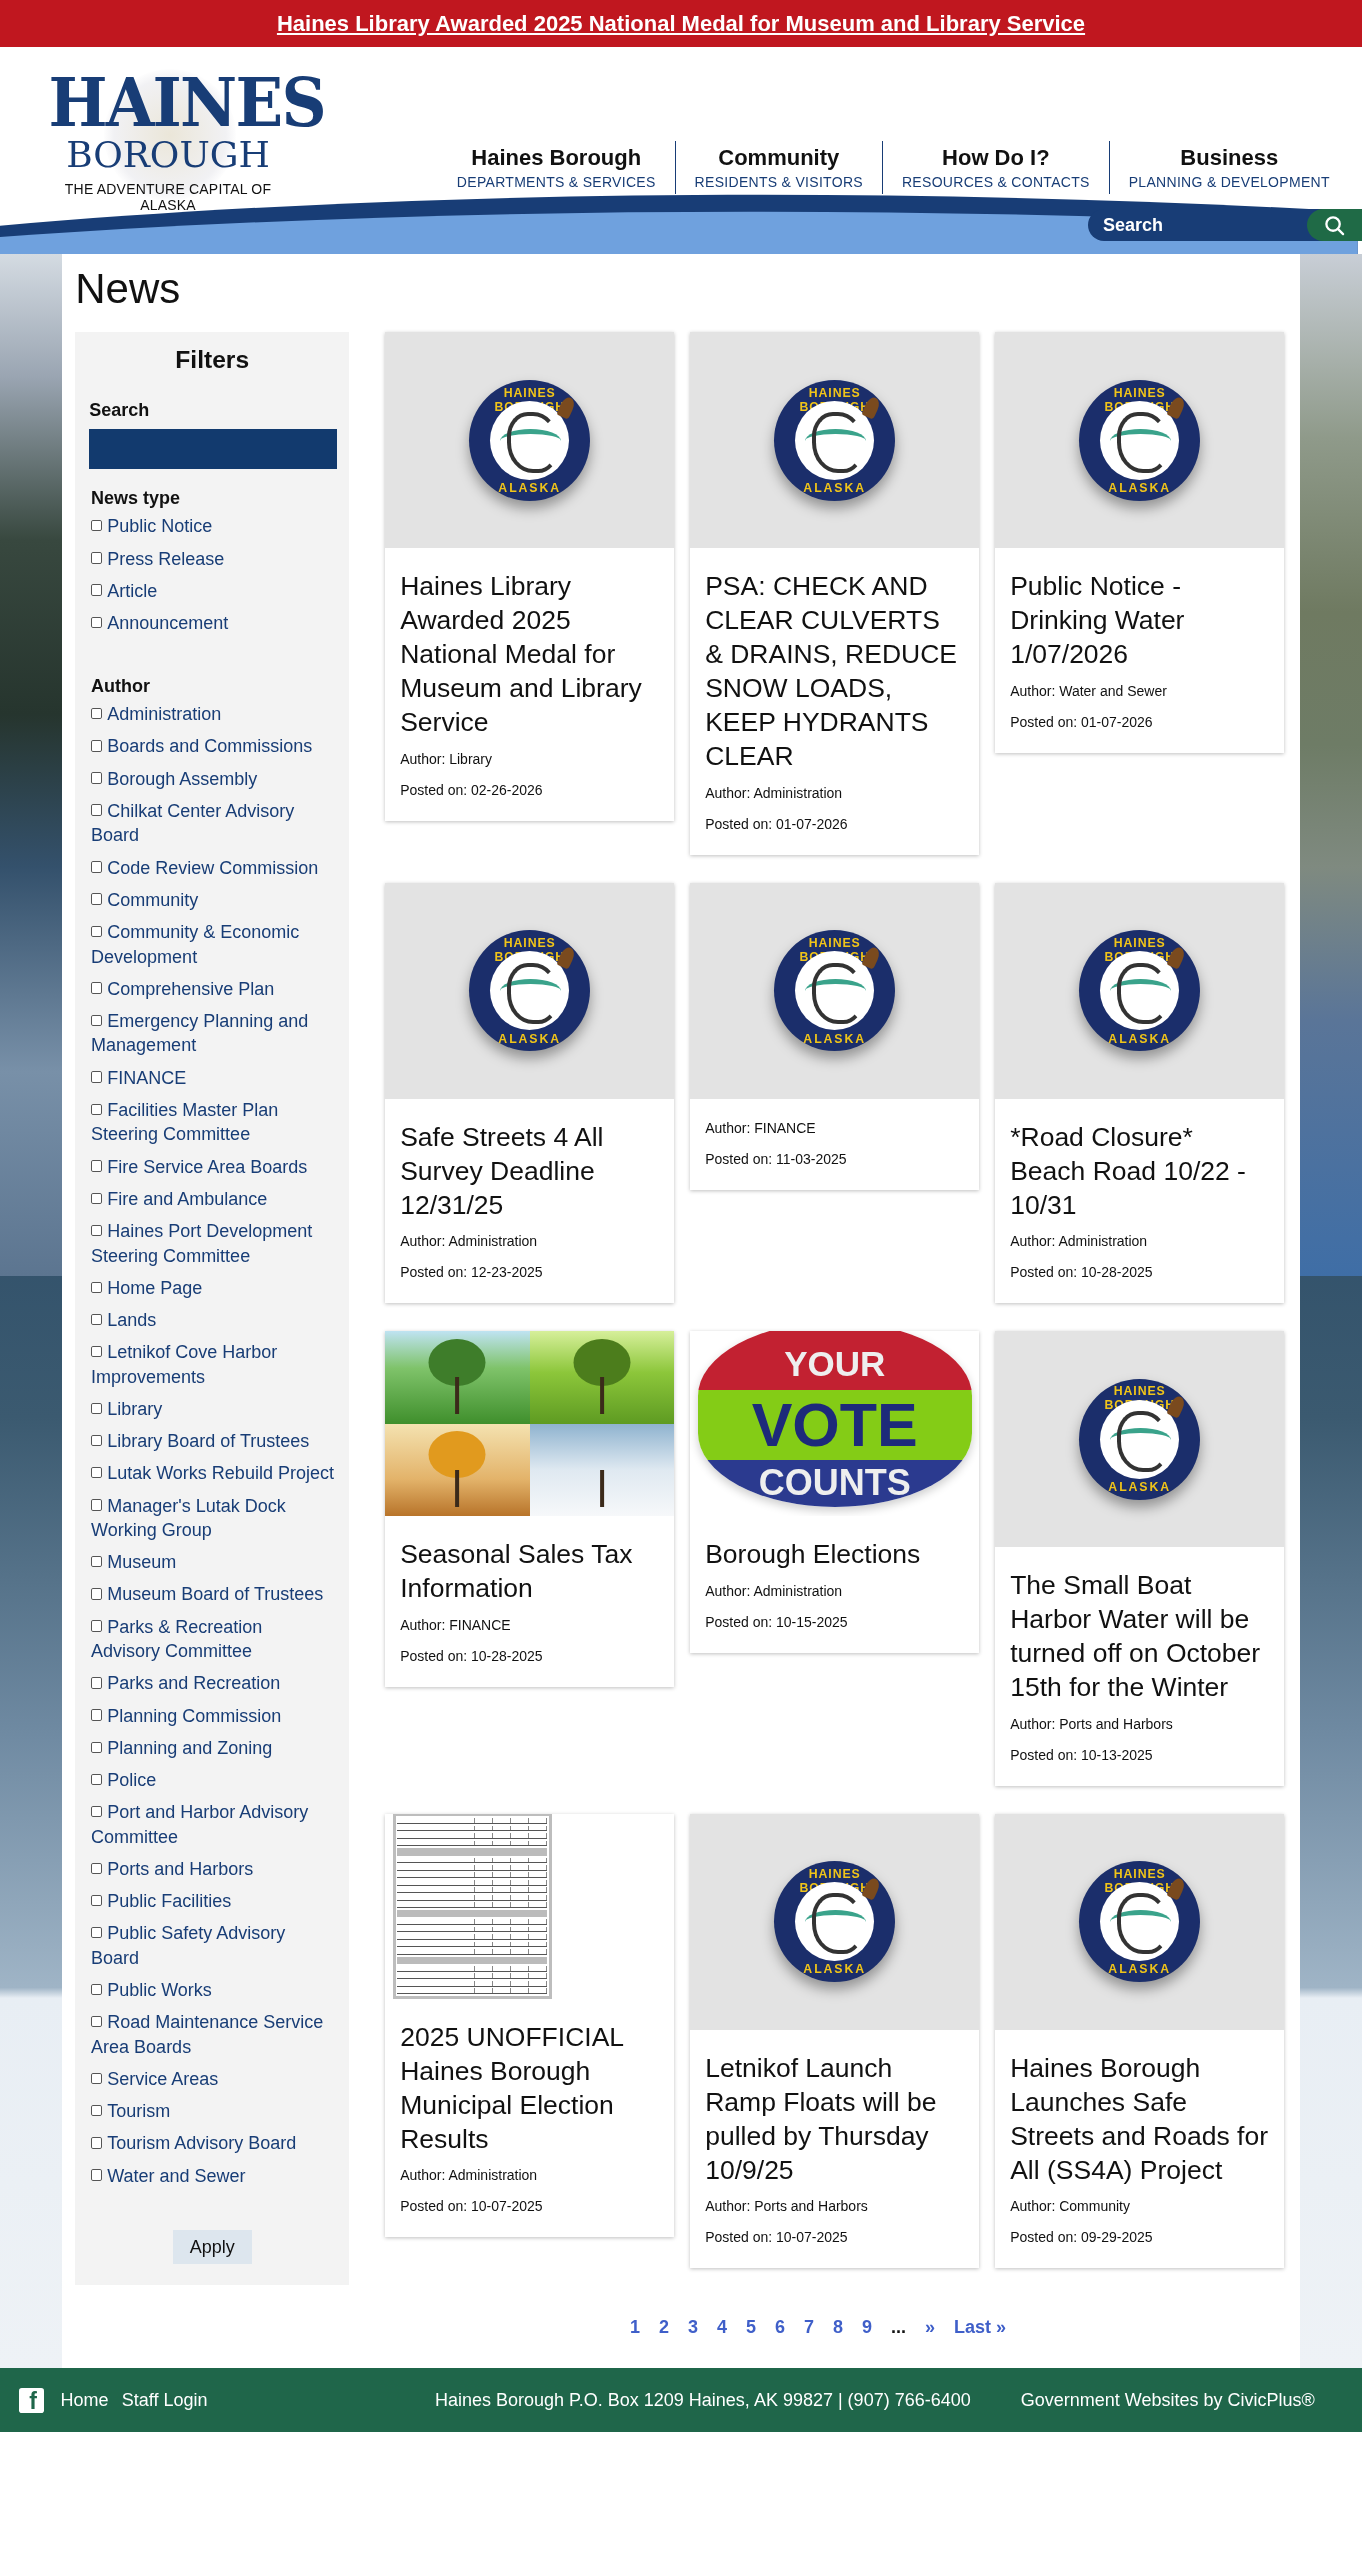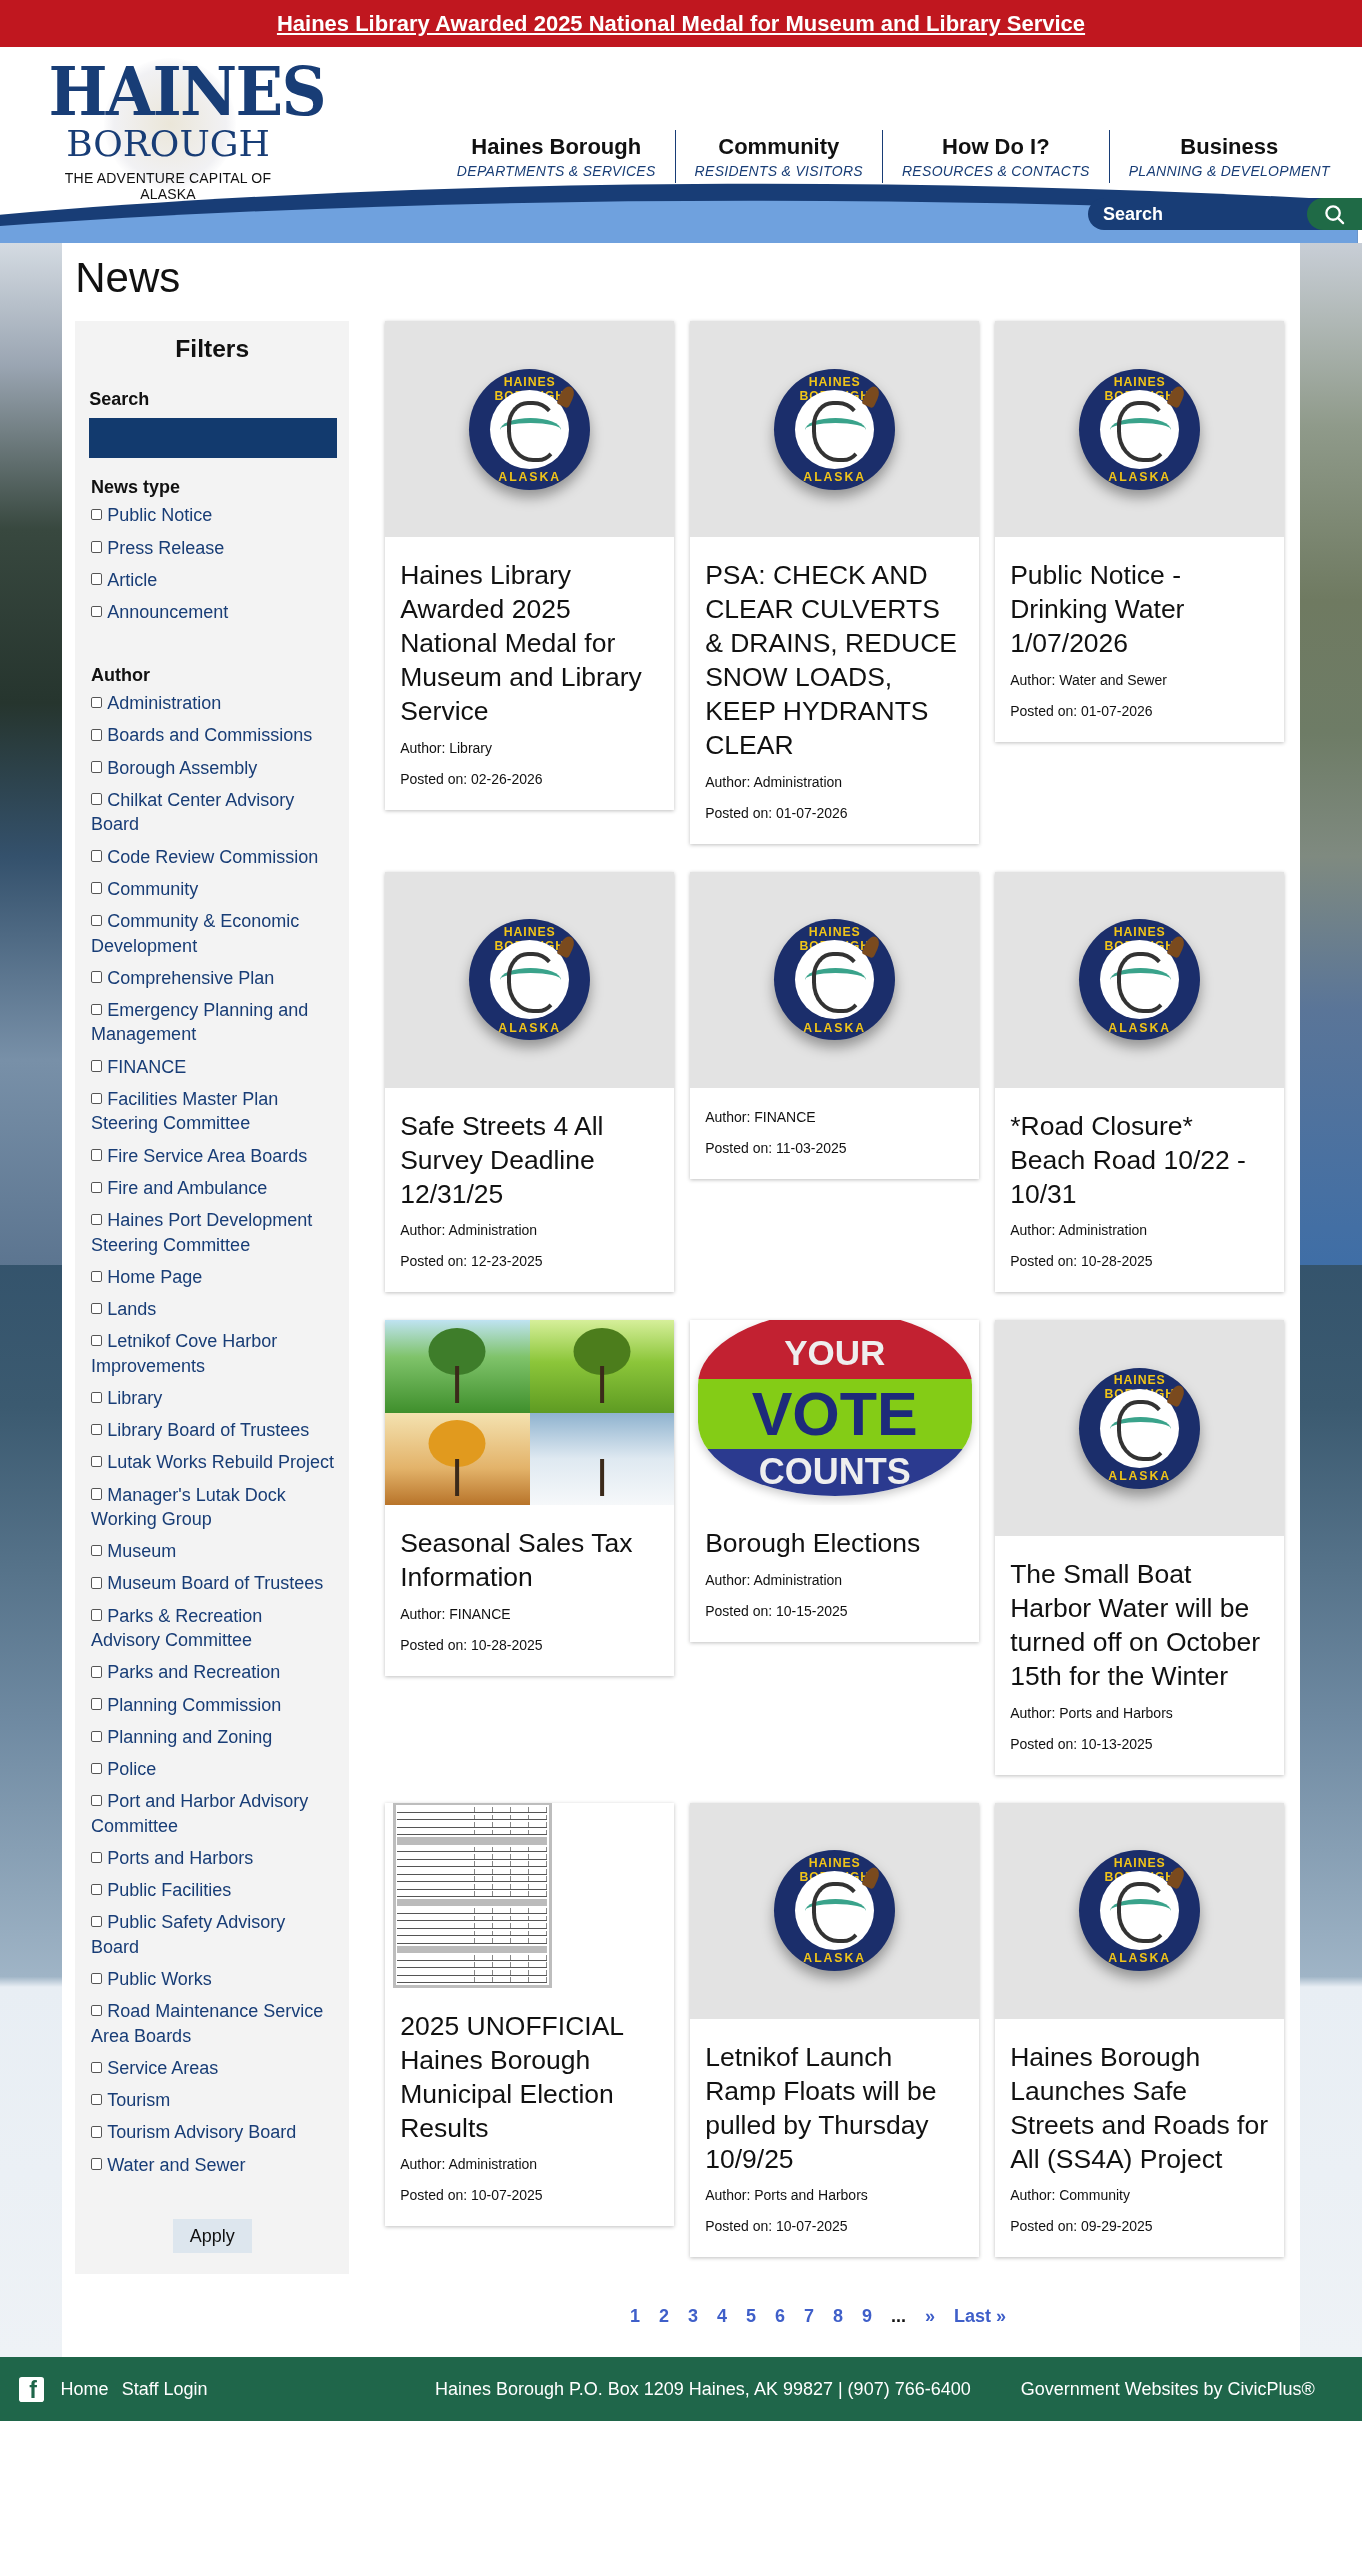--- a/index.html
+++ b/index.html
@@ -3,32 +3,32 @@
 <meta charset="utf-8">
 <style>
   * { box-sizing: border-box; margin: 0; padding: 0; }
   body { width: 1362px; font-family: "DejaVu Sans", sans-serif; background: #fff; color: #111; }
 
   
   .alert-bar { height: 47px; background: #c0171f; display: flex; align-items: center; justify-content: center; }
   .alert-bar a { color: #fff; font-weight: bold; font-size: 22px; text-decoration: underline; font-family: "Liberation Sans", sans-serif; }
 
   
-  .header { position: relative; height: 196px; background: #fff; overflow: hidden; }
+  .header { position: relative; height: 196px; background: #fff; overflow: hidden; margin-top: 11px; }
   .logo { position: absolute; left: 38px; top: 11.4px; width: 260px; text-align: center; }
   .logo-seal { position: absolute; left: 66px; top: 0; width: 132px; height: 132px; border-radius: 50%; background: radial-gradient(circle, rgba(210,200,170,0.45) 0%, rgba(200,200,210,0.25) 60%, rgba(255,255,255,0) 72%); }
   .logo-haines { position: relative; font-family: "DejaVu Serif", serif; font-size: 68px; line-height: 66px; color: #183d76; font-weight: bold; letter-spacing: -1.9px; transform: scaleX(0.92); }
   .logo-borough { position: relative; font-family: "DejaVu Serif", serif; font-size: 36px; line-height: 36px; color: #183d76; margin-top: 1.9px; }
   .logo-tag { position: relative; font-family: "Liberation Sans", sans-serif; font-size: 14px; color: #111; margin-top: 7.6px; letter-spacing: 0.2px; }
 
   .main-nav { position: absolute; top: 83px; right: 13.2px; display: flex; }
   .nav-item { padding: 0 19px; text-align: center; border-left: 0.9px solid #183d76; height: 53px; display: flex; flex-direction: column; justify-content: center; cursor: pointer; }
   .nav-item:first-child { border-left: none; }
   .nav-title { font-family: "Liberation Sans", sans-serif; font-weight: bold; font-size: 22px; color: #111; }
-  .nav-sub { font-family: "Liberation Sans", sans-serif; font-size: 14px; color: #183d76; margin-top: 3.8px; letter-spacing: 0.3px; font-style: italic; }
+  .nav-sub { font-family: "Liberation Sans", sans-serif; font-size: 14px; color: #183d76; margin-top: 3.8px; letter-spacing: 0.3px; }
 
   .swoosh { position: absolute; left: 0; right: 0; bottom: 0; height: 66px; }
 
   
   .hero { position: relative; background: linear-gradient(180deg, #6fa1de 0%, #5b8fd1 6%, #3f6fa7 20%, #2a4a66 38%, #3b5a70 55%, #6f8aa2 70%, #9fb4c6 82%, #e8eef4 82.5%, #eef2f6 100%); }
   .hero::before { content: ""; position: absolute; left: 0; top: 0; width: 62px; height: 1022px; background: linear-gradient(180deg, #d4dbe2 0%, #9aa5b2 12%, #38483f 28%, #26352e 45%, #34516c 60%, #7890a8 80%, #5c7590 100%); }
   .hero::after { content: ""; position: absolute; right: 0; top: 0; width: 62px; height: 1022px; background: linear-gradient(180deg, #c8ced6 0%, #8f9a8a 18%, #6f7a61 35%, #6e7c66 48%, #7f8a80 60%, #5a7598 75%, #3f6ea6 100%); }
   .search-pill { position: absolute; top: -45px; right: 0; width: 274px; height: 32px; background: #183d76; border-radius: 16px 0 0 16px; display: flex; align-items: center; z-index: 3; }
   .search-pill span { color: #fff; font-family: "Liberation Sans", sans-serif; font-weight: bold; font-size: 18px; padding-left: 15px; flex: 1; }
   .search-btn { width: 55px; height: 32px; background: #1f6a46; border-radius: 16px 0 0 16px; display: flex; align-items: center; justify-content: center; }

